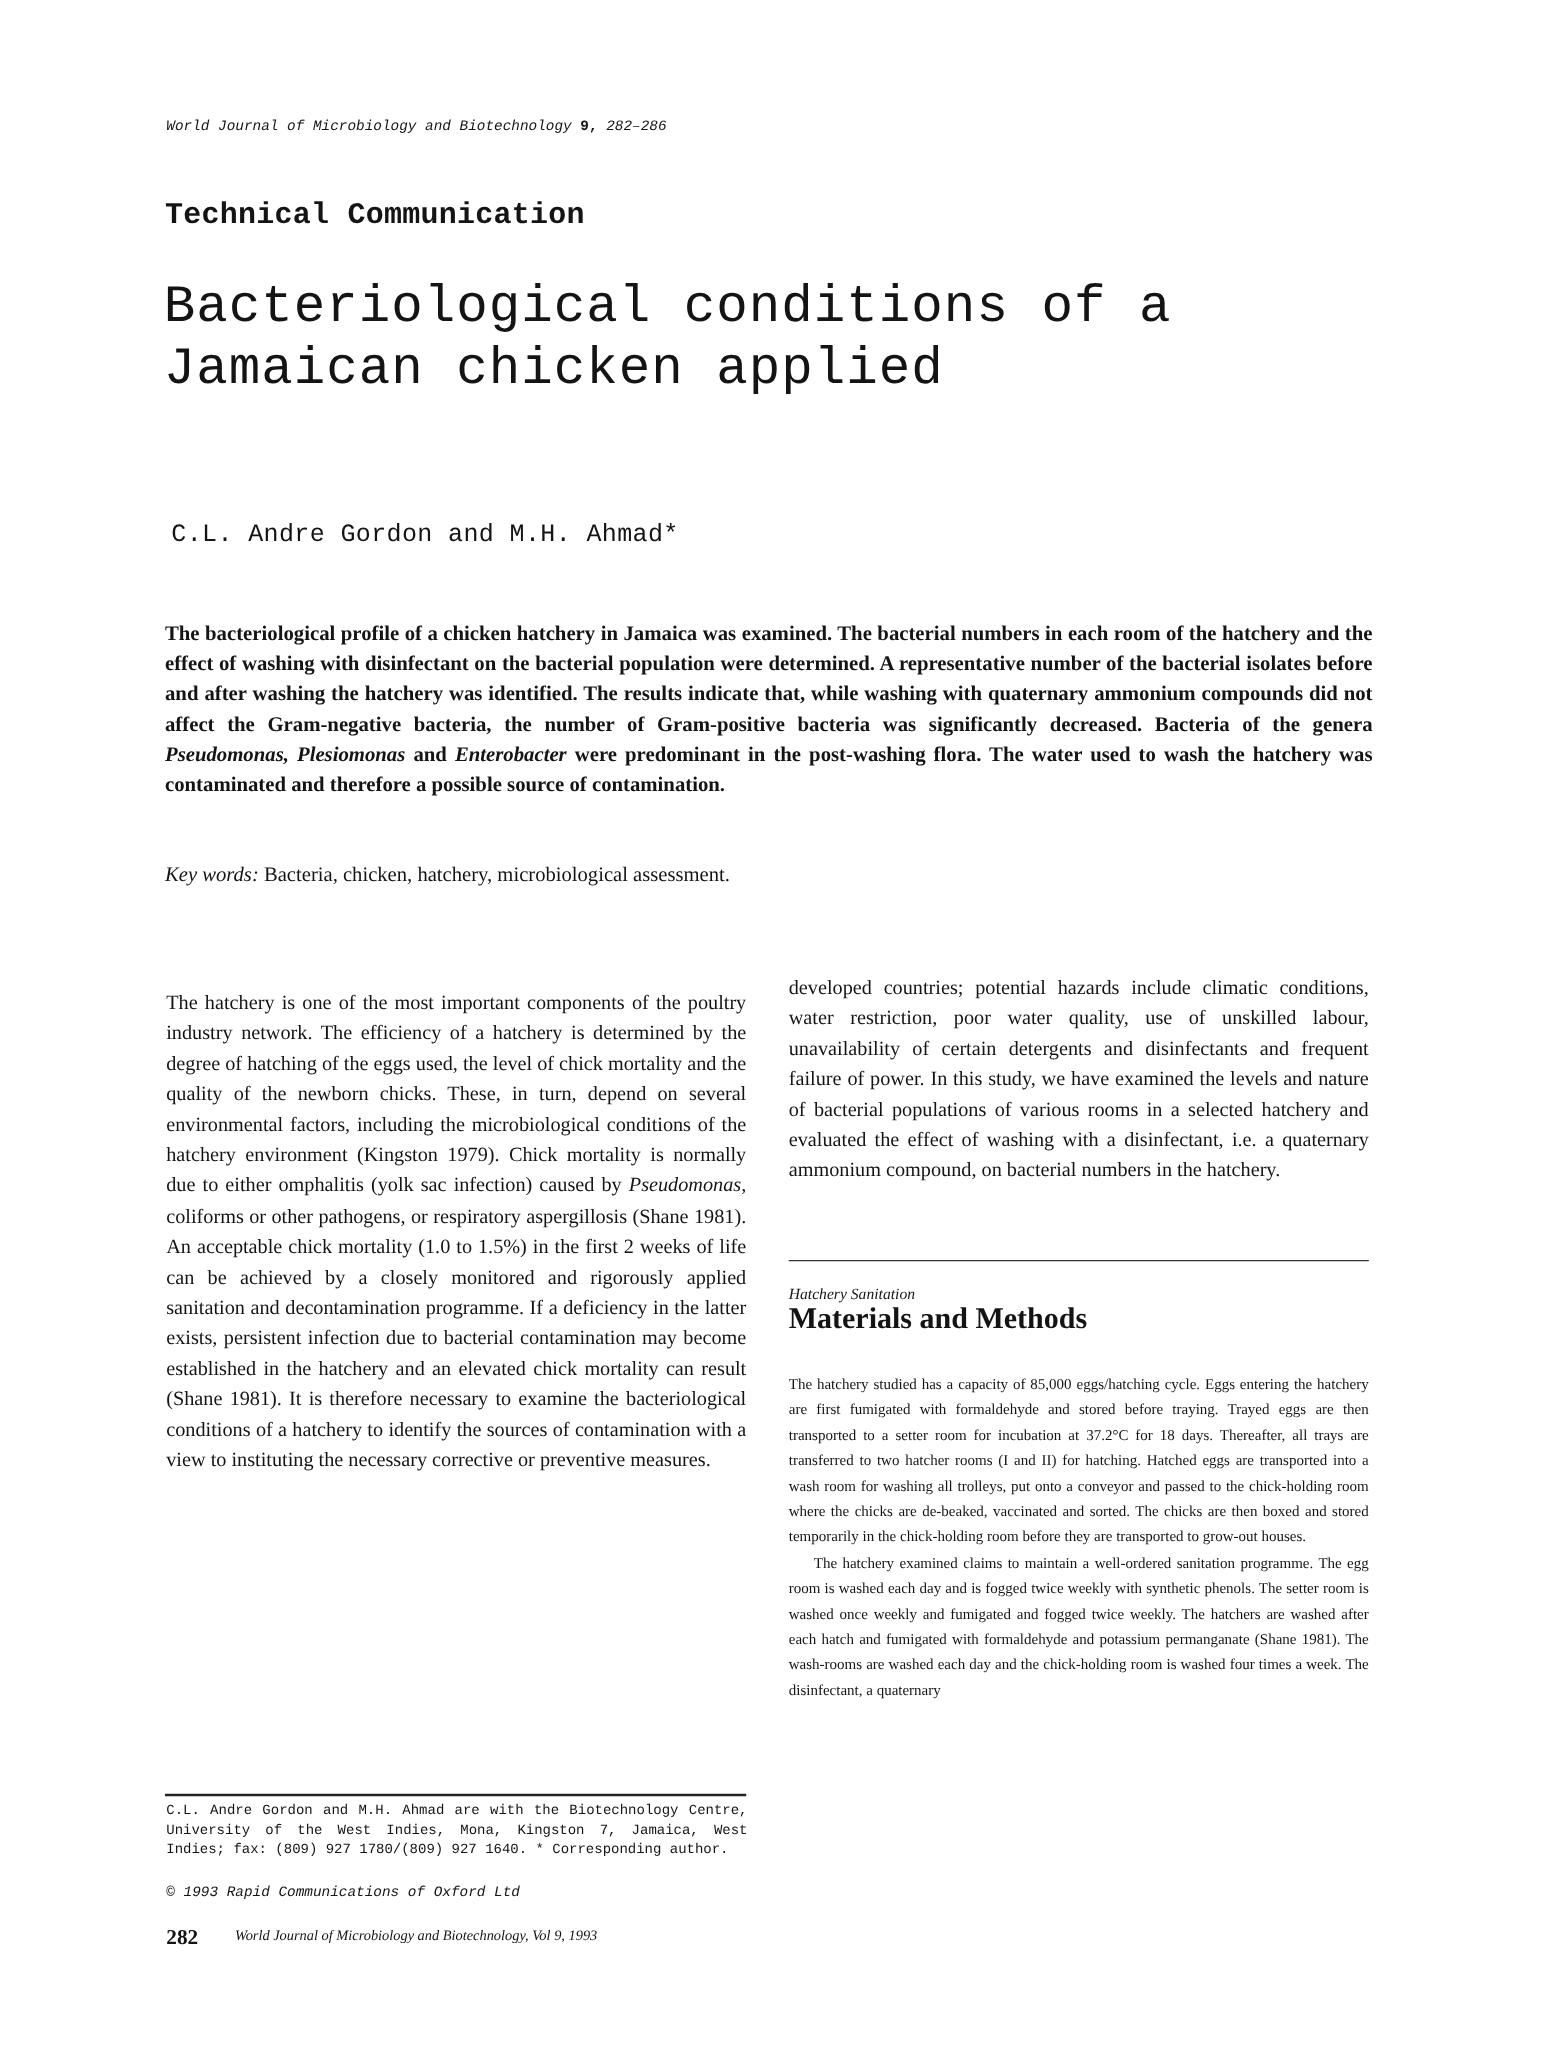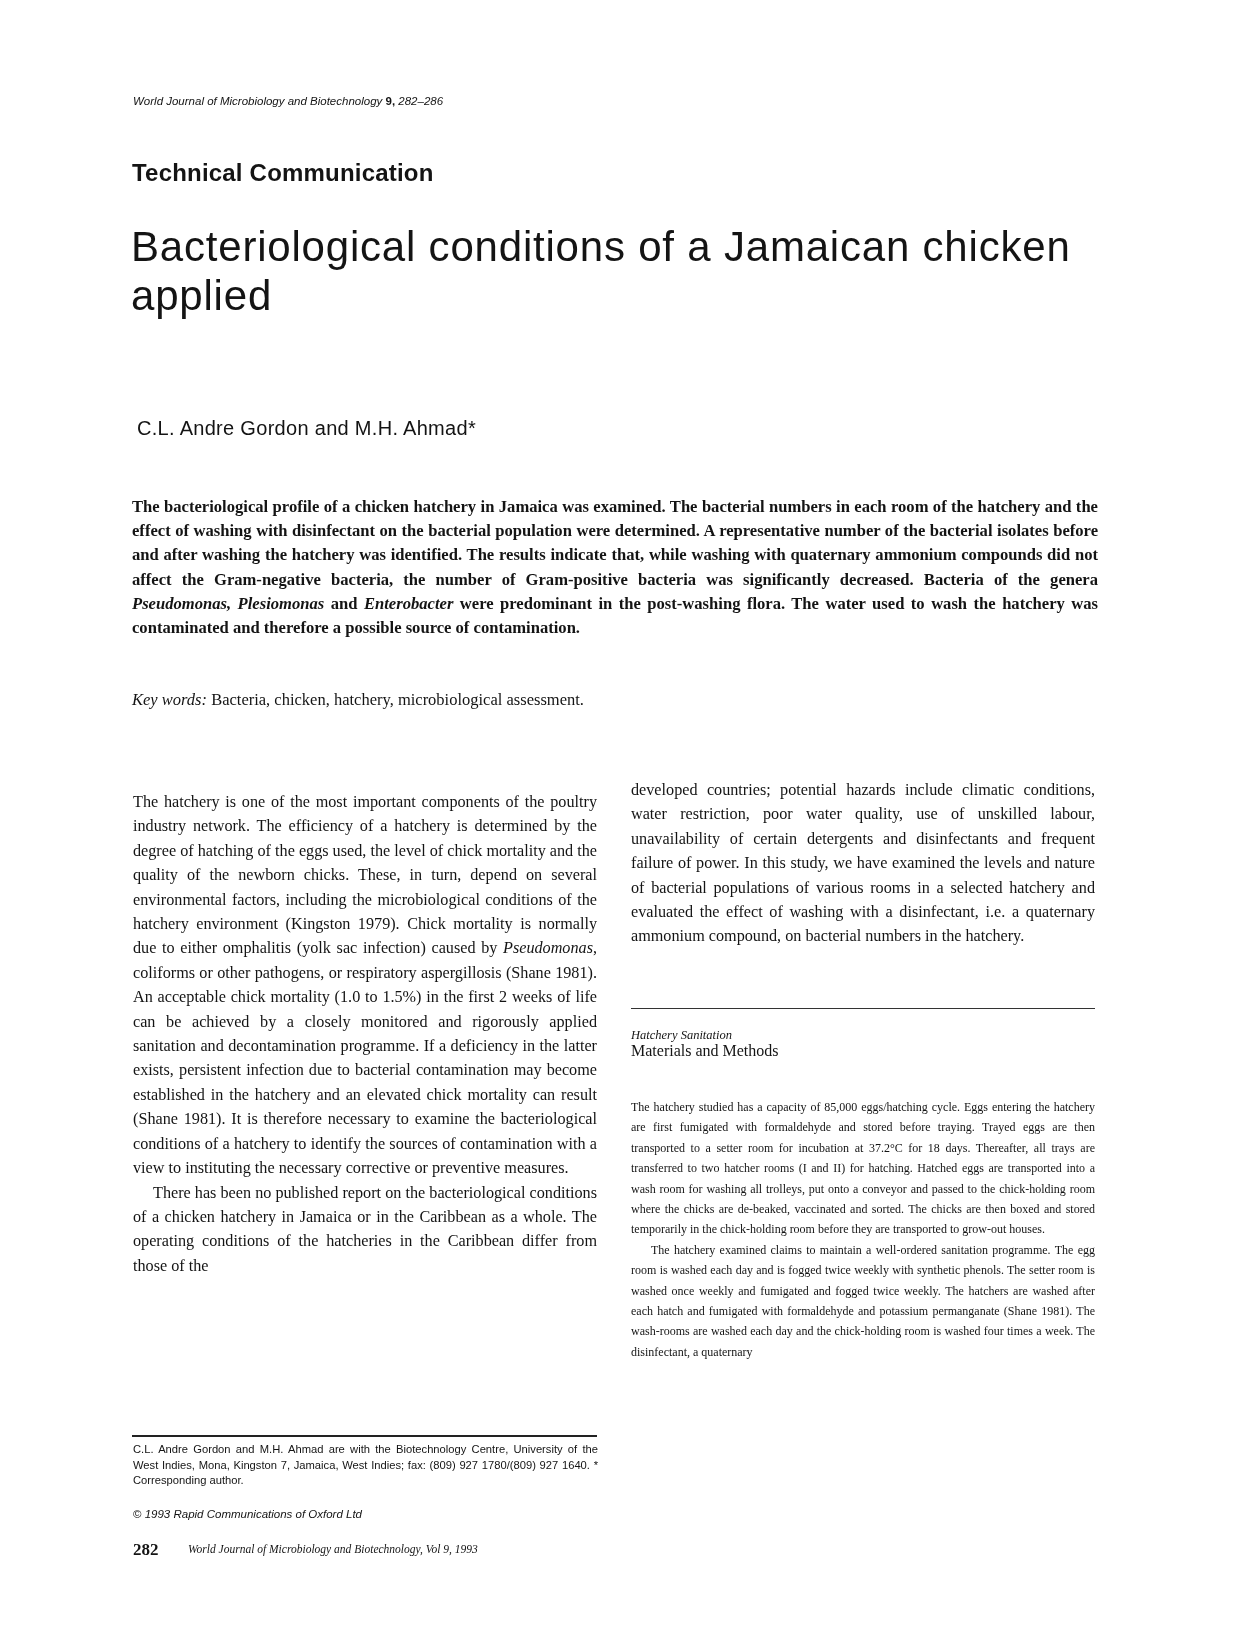--- a/index.html
+++ b/index.html
@@ -1,34 +1,34 @@
 <!DOCTYPE html>
 <html><head>
 <meta charset="utf-8">
 <style>
   html, body { margin:0; padding:0; background:#ffffff; }
   body { width:1245px; height:1650px; position:relative; overflow:hidden; color:#141414; }
   .abs { position:absolute; }
-  .sans { font-family:Liberation Sans, sans-serif; }
+  .sans { font-family:Liberation Mono, monospace; }
   .serif { font-family:"Liberation Serif", "DejaVu Serif", serif; }
   .journal-head { left:133px; top:95px; font-size:11.5px; font-style:italic; }
   .journal-head b { font-style:normal; font-weight:bold; }
   .section-label { left:132px; top:159px; font-size:24px; font-weight:bold; letter-spacing:0.2px; }
   .title { left:131px; top:222px; width:960px; font-size:42px; line-height:49px; font-weight:normal; letter-spacing:0.8px; }
   .authors { left:137px; top:417px; font-size:20px; letter-spacing:0.3px; }
   .abstract { left:132px; top:495px; width:966px; font-size:16.6px; line-height:24.2px; font-weight:bold; text-align:justify; }
   .keywords { left:132px; top:690px; width:900px; font-size:16.5px; }
   .keywords i { font-style:italic; }
   .col { font-size:16.2px; line-height:24.4px; text-align:justify; }
   .col p { margin:0; }
   .col-left { left:133px; top:778px; width:464px;margin-top:12px; }
   .col-right-top { left:631px; top:778px; width:464px; }
   .indent { text-indent:20px; }
   .rule-right { left:631px; top:1008px; width:464px; height:0; border-top:1px solid #333; }
-  .mm-head { left:631px; top:1042px; font-size:16px; font-weight:normal; }
+  .mm-head { left:631px; top:1042px; font-size:24px; font-weight:bold; }
   .subhead { left:631px; top:1028px; font-size:12.5px; font-style:italic; }
   .col-right-body { left:631px; top:1097px; width:464px; font-size:12px; line-height:20.4px; text-align:justify; }
   .col-right-body p { margin:0; }
   .fn-rule { left:132px; top:1435px; width:465px; height:0; border-top:2px solid #222; }
   .footnote { left:133px; top:1442px; width:465px; font-size:11.2px; line-height:15.6px; text-align:justify; }
   .copyright { left:133px; top:1508px; font-size:11.5px; font-style:italic; }
   .copyright span.c { font-style:normal; }
   .page-num { left:133px; top:1540px; font-size:17px; font-weight:bold; }
   .footer-journal { left:188px; top:1543px; font-size:11.5px; font-style:italic; }
 </style>
@@ -50,21 +50,20 @@
 <div class="abs serif abstract">
   <span>The bacteriological profile of a chicken hatchery in Jamaica was examined. The bacterial numbers in each room of the hatchery and the effect of washing with disinfectant on the bacterial population were determined. A representative number of the bacterial isolates before and after washing the hatchery was identified. The results indicate that, while washing with quaternary ammonium compounds did not affect the Gram-negative bacteria, the number of Gram-positive bacteria was significantly decreased. Bacteria of the genera </span><i>Pseudomonas, Plesiomonas</i><span> and </span><i>Enterobacter</i><span> were predominant in the post-washing flora. The water used to wash the hatchery was contaminated and therefore a possible source of contamination.</span>
 </div>
 
 <div class="abs serif keywords">
   <i>Key words:</i><span> Bacteria, chicken, hatchery, microbiological assessment.</span>
 </div>
 
 <div class="abs serif col col-left">
   <p><span>The hatchery is one of the most important components of the poultry industry network. The efficiency of a hatchery is determined by the degree of hatching of the eggs used, the level of chick mortality and the quality of the newborn chicks. These, in turn, depend on several environmental factors, including the microbiological conditions of the hatchery environment (Kingston 1979). Chick mortality is normally due to either omphalitis (yolk sac infection) caused by </span><i>Pseudomonas</i><span>, coliforms or other pathogens, or respiratory aspergillosis (Shane 1981). An acceptable chick mortality (1.0 to 1.5%) in the first 2 weeks of life can be achieved by a closely monitored and rigorously applied sanitation and decontamination programme. If a deficiency in the latter exists, persistent infection due to bacterial contamination may become established in the hatchery and an elevated chick mortality can result (Shane 1981). It is therefore necessary to examine the bacteriological conditions of a hatchery to identify the sources of contamination with a view to instituting the necessary corrective or preventive measures.</span></p>
-  <p class="indent">There has been no published report on the bacteriological conditions of a chicken hatchery in Jamaica or in the Caribbean as a whole. The operating conditions of the hatcheries in the Caribbean differ from those of the</p>
 </div>
 
 <div class="abs serif col col-right-top">developed countries; potential hazards include climatic conditions, water restriction, poor water quality, use of unskilled labour, unavailability of certain detergents and disinfectants and frequent failure of power. In this study, we have examined the levels and nature of bacterial populations of various rooms in a selected hatchery and evaluated the effect of washing with a disinfectant, i.e. a quaternary ammonium compound, on bacterial numbers in the hatchery.</div>
 
 <div class="abs rule-right"></div>
 
 <div class="abs serif mm-head">Materials and Methods</div>
 <div class="abs serif subhead">Hatchery Sanitation</div>
 
 <div class="abs serif col-right-body">

